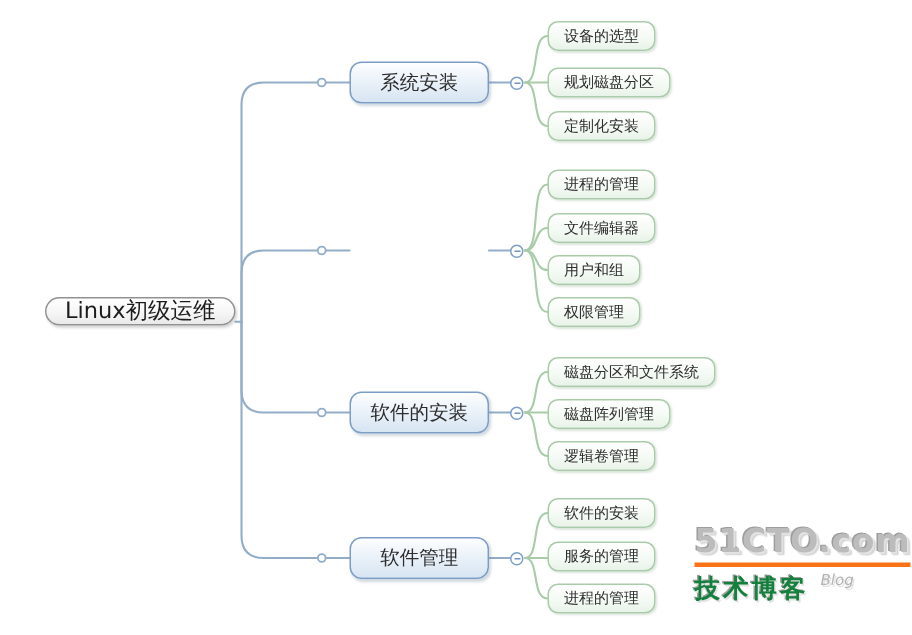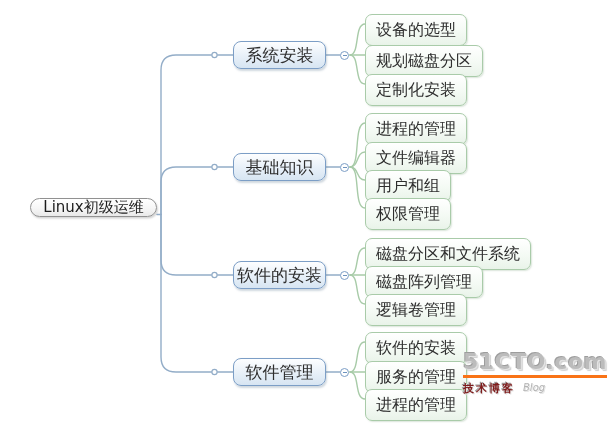--- a/index.html
+++ b/index.html
@@ -32,31 +32,31 @@
     font-size: 15px;
     color: #1c1c1c;
   }
   .branch-node {
     left: 233px;
     width: 93px; height: 28px;
     border: 1px solid #7c9ec6;
     border-radius: 8px;
     background: linear-gradient(180deg, #fdfeff 0%, #e9f1f9 50%, #d7e5f2 100%);
     box-shadow: 1px 1.5px 2px rgba(100,125,150,0.30);
-    font-size: 17px;
+    font-size: 13px;
   }
   .leaf-node {
     left: 365px;
-    height: 32px;
+    height: 20px;
     padding: 0 10px;
     border: 1px solid #a9cba9;
     border-radius: 7px;
     background: linear-gradient(180deg, #ffffff 0%, #f4faf4 55%, #e9f3e9 100%);
     box-shadow: 1px 1px 1.5px rgba(110,150,110,0.25);
-    font-size: 16px;
+    font-size: 10px;
   }
   .toggle {
     position: absolute;
     left: 340px;
     width: 9px; height: 9px;
     border: 1px solid #7c9ec6;
     border-radius: 50%;
     background: #ffffff;
     cursor: pointer;
   }
@@ -79,24 +79,24 @@
     font-weight: 700;
     letter-spacing: 0.5px;
     line-height: 1.05;
     color: #bcbcbc;
     text-shadow: 1px 1px 0 #e3e3e3, -1px -1px 0 #9d9d9d, 2px 2px 1px #cfcfcf;
     border-bottom: 3px solid #f97316;
     padding-bottom: 2px;
   }
   .wm-row { display: flex; align-items: flex-start; margin-top: 3px; }
   .wm-sub {
-    font-size: 11px;
+    font-size: 17px;
     font-weight: 700;
     letter-spacing: 2px;
-    color: #7f1d1d;
+    color: #15803d;
     text-shadow: 1px 1px 0 #e3e3e3, -1px -1px 0 #9d9d9d;
   }
   .wm-blog {
     font-size: 10px;
     font-weight: 400;
     font-style: italic;
     margin-left: 8px;
     margin-top: 1px;
     color: #b3b3b3;
     text-shadow: 1px 1px 0 #e3e3e3;
@@ -142,21 +142,20 @@
       <path d="M350,275 C360,275 354,304 365,304"></path>
       <path d="M350,372 C360,372 354,342 365,342"></path>
       <path d="M350,372 H365"></path>
       <path d="M350,372 C360,372 354,399 365,399"></path>
     </g>
   </svg>
 
   <div class="node root-node">Linux初级运维</div>
 
   <div class="node branch-node" style="top:41px">系统安装</div>
-  <div class="node branch-node" style="top:153px">基础知识</div>
   <div class="node branch-node" style="top:261px">软件的安装</div>
   <div class="node branch-node" style="top:358px">软件管理</div>
 
   <div class="toggle" style="top:50.5px"></div>
   <div class="toggle" style="top:162.5px"></div>
   <div class="toggle" style="top:270.5px"></div>
   <div class="toggle" style="top:367.5px"></div>
 
   <div class="node leaf-node" style="top:14px">设备的选型</div>
   <div class="node leaf-node" style="top:45px">规划磁盘分区</div>

